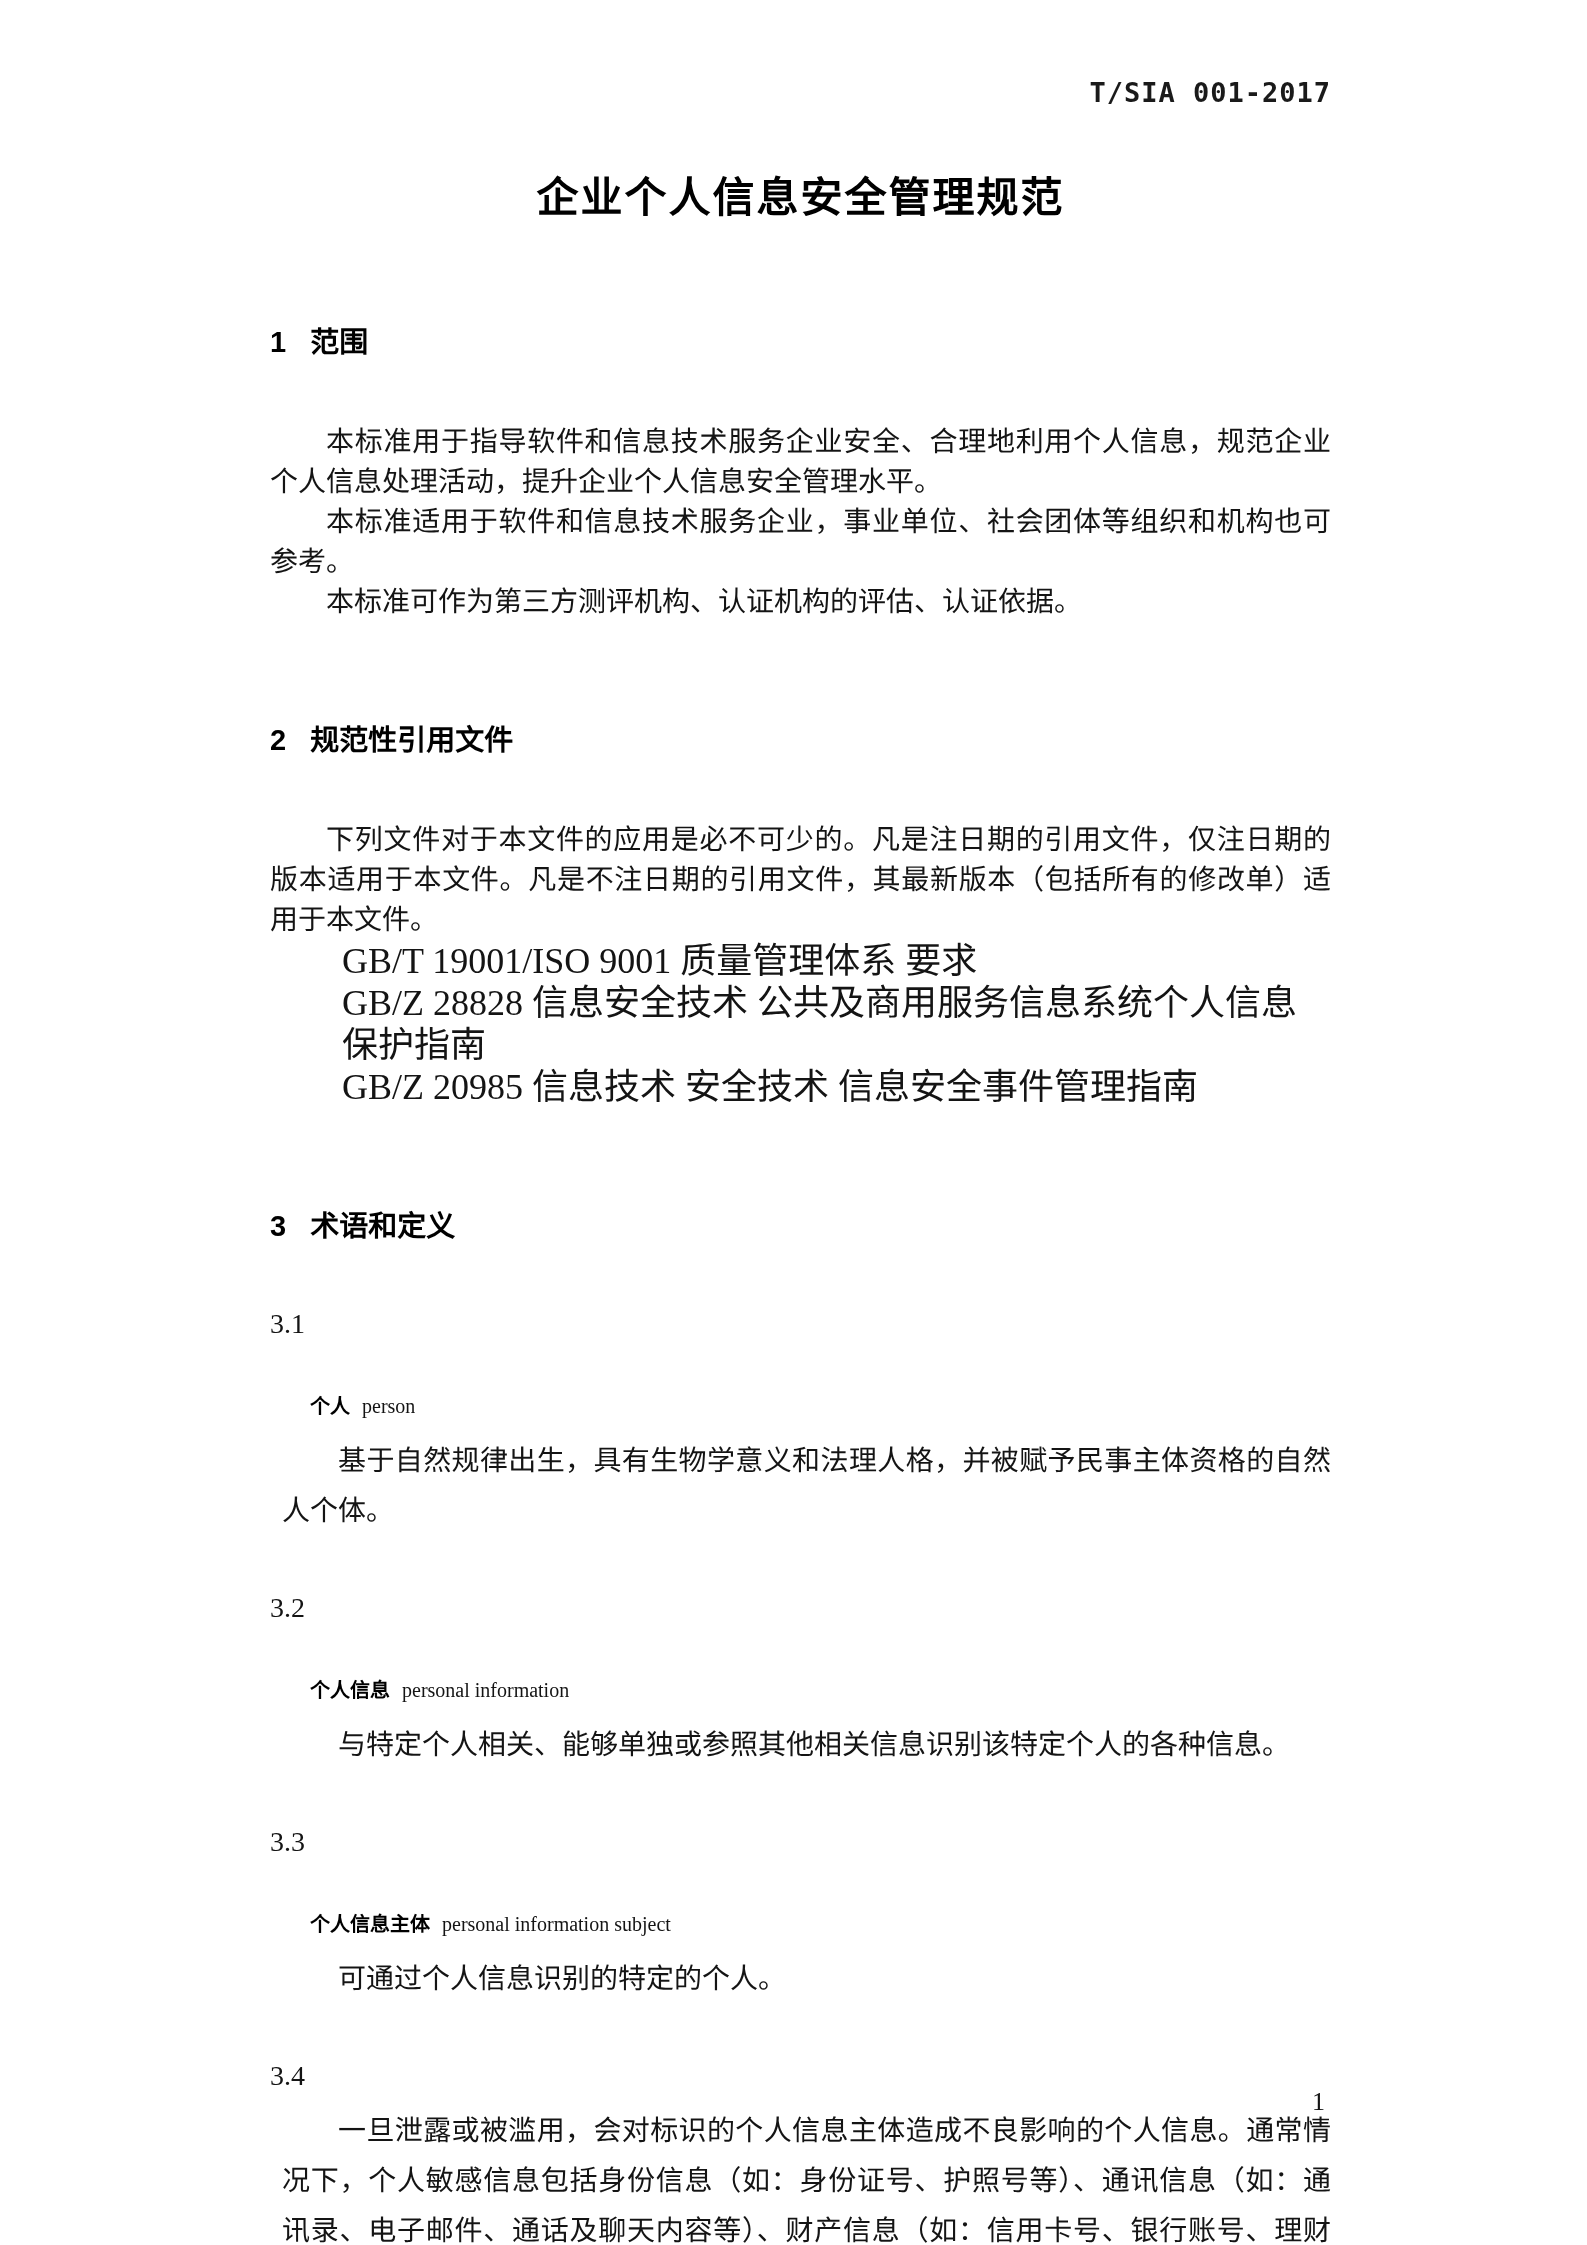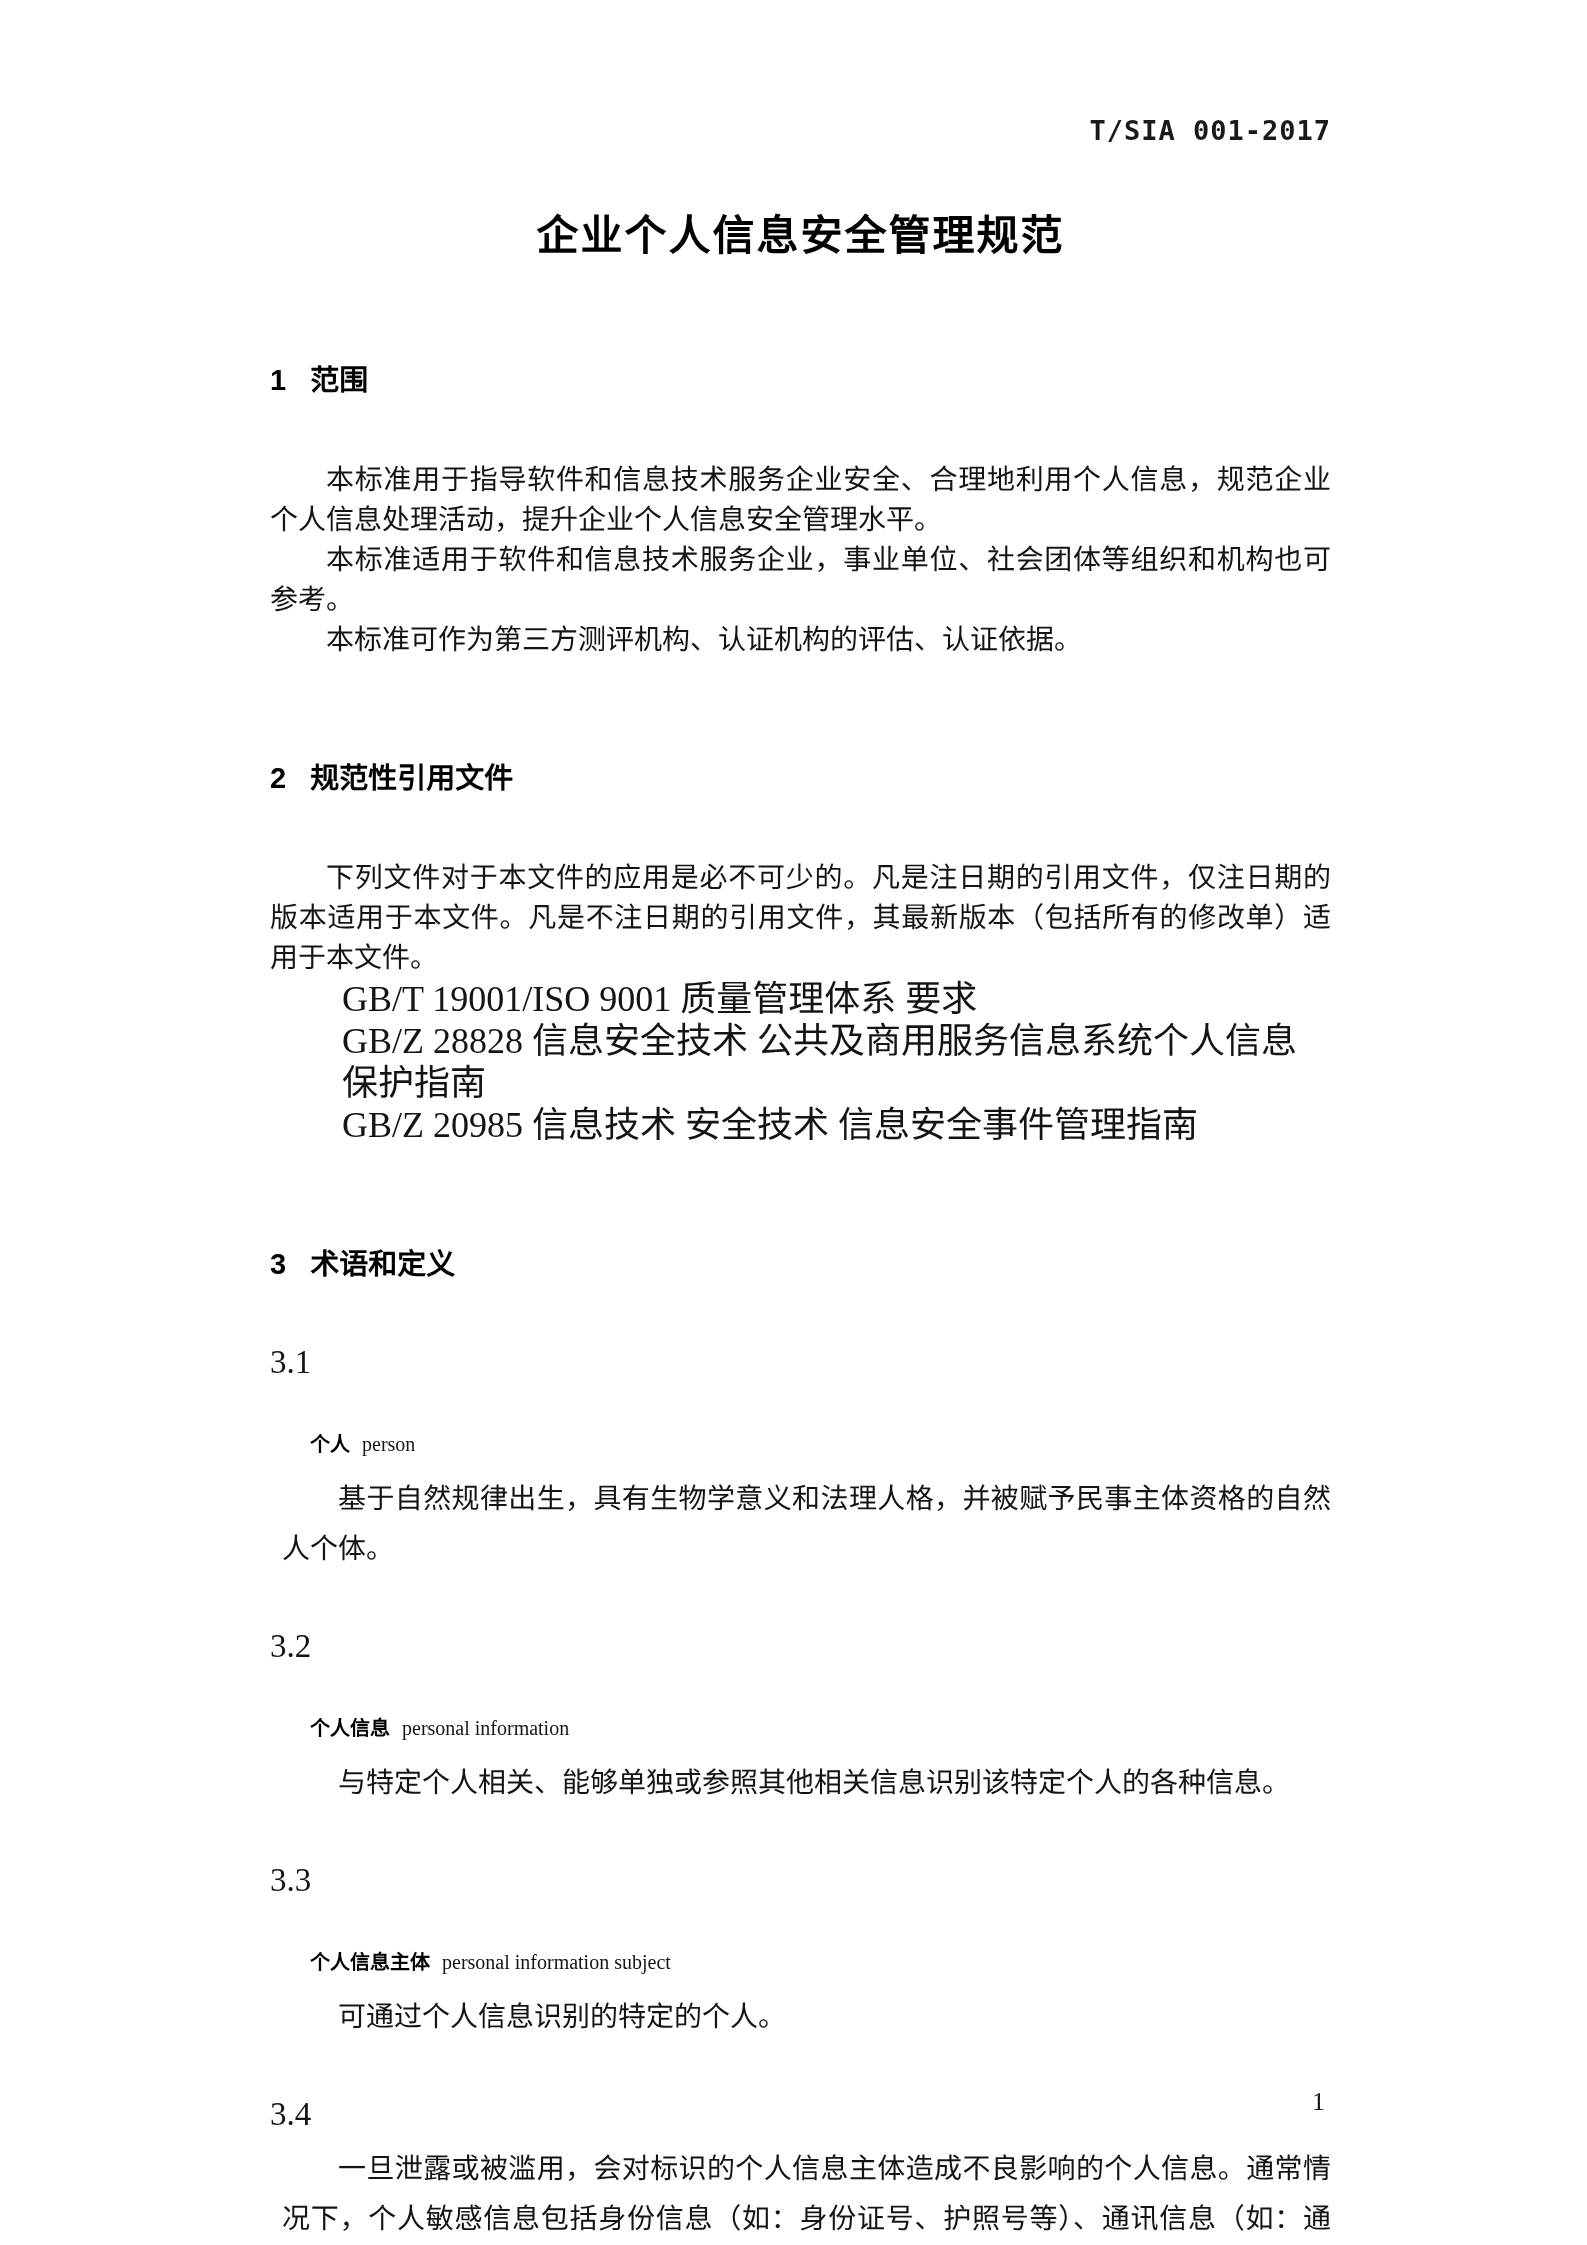--- a/index.html
+++ b/index.html
@@ -7,21 +7,21 @@
     padding: 0;
     background: #ffffff;
   }
   .page {
     position: relative;
     width: 1587px;
     height: 2245px;
     margin: 0 auto;
     background: #ffffff;
     box-sizing: border-box;
-    padding: 115px 256px 0 270px;
+    padding: 77px 256px 0 270px;
     color: #141414;
     font-family: "Liberation Serif", "DejaVu Serif", serif;
   }
   .doc-number {
     text-align: right;
     font-family: "DejaVu Sans Mono", "Liberation Mono", monospace;
     font-weight: 700;
     font-size: 27px;
     letter-spacing: 1px;
     color: #1a1a1a;
@@ -57,21 +57,21 @@
   .ref-line {
     font-size: 36px;
     line-height: 42px;
     padding-left: 2em;
     color: #141414;
   }
   .term-block {
     margin-top: 54px;
   }
   .term-number {
-    font-size: 33px;
+    font-size: 28px;
     line-height: 36px;
     color: #141414;
   }
   .term-name {
     margin-top: 46px;
     padding-left: 2em;
     font-size: 20px;
     line-height: 36px;
   }
   .term-zh {

